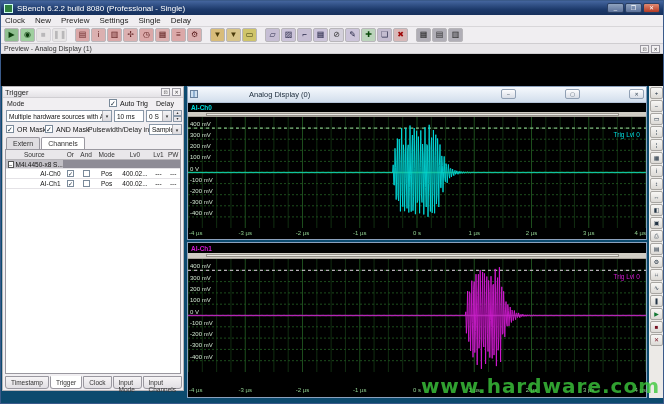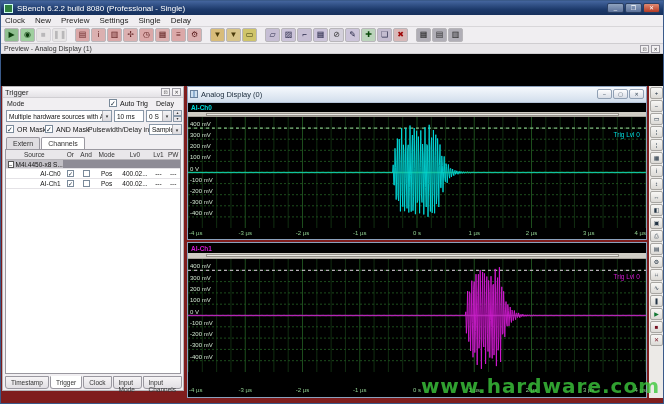--- a/index.html
+++ b/index.html
@@ -1,18 +1,18 @@
 <!DOCTYPE html>
 <html><head>
 <meta charset="utf-8">
 <style>
   * { margin:0; padding:0; box-sizing:border-box; }
   html,body { background:#9aa8b8; }
   body { font-family:"Liberation Sans", sans-serif; }
-  #app { position:relative; width:664px; height:404px; background:#7f1d1d;
+  #app { position:relative; width:664px; height:404px; background:#0c4a6e;
          border:1px solid #3a5a8a; overflow:hidden; font-size:8px; color:#111;
          user-select:none; }
 
   
   .titlebar { position:absolute; left:0; top:0; width:100%; height:14px;
     background:linear-gradient(#44659e,#1d3a6b 60%,#16305c); color:#fff;
     display:flex; align-items:center; padding:0 3px; font-size:8px; }
   .titlebar .appicon { width:9px; height:9px; background:#2f7f3f; border:1px solid #cfe;
     margin-right:4px; }
   .titlebar .title { flex:1; white-space:nowrap; overflow:hidden; }
@@ -91,21 +91,21 @@
     border-radius:0 0 3px 3px; margin-right:1px; }
   .tpb-tab.active { background:#fff; border-top-color:#fff; }
 
   
   .dwin { position:absolute; left:186px; width:460px; background:#dce6f2;
     border:1px solid #8aa0bc; display:flex; flex-direction:column; }
   #win0 { top:85px; height:154px; }
   #win1 { top:241px; height:156px; }
   .dw-title { height:17px; background:linear-gradient(#f6f9fd,#d2deec);
     border-bottom:1px solid #b4c2d6; display:flex; align-items:center;
-    padding:0 2px; font-size:7.5px; color:#1a2a3a; }
+    padding:0 2px; font-size:7.5px; color:#1a2a3a;gap:48px; }
   .dw-icon { width:8px; height:8px; border:1px solid #68809c; background:
     repeating-linear-gradient(90deg,#cfe0f0 0 2px,#8fb0d0 2px 4px); margin-right:3px; }
   .dw-title .spacer { flex:1; }
   .dw-btn { width:15px; height:10px; border:1px solid #90a0b4; border-radius:2px;
     background:linear-gradient(#fdfdfe,#d8dde6); font-size:5px; line-height:9px;
     text-align:center; color:#345; margin-left:1px; }
   .ch-strip { height:10px; background:#000; display:flex; align-items:center;
     padding:0 3px; font-size:6.5px; font-weight:bold; }
   .pan-bar { height:6px; background:#cfccc4; border-bottom:1px solid #a8a49c; position:relative; }
   .pan-thumb { position:absolute; left:4%; top:1px; width:90%; height:3px;

